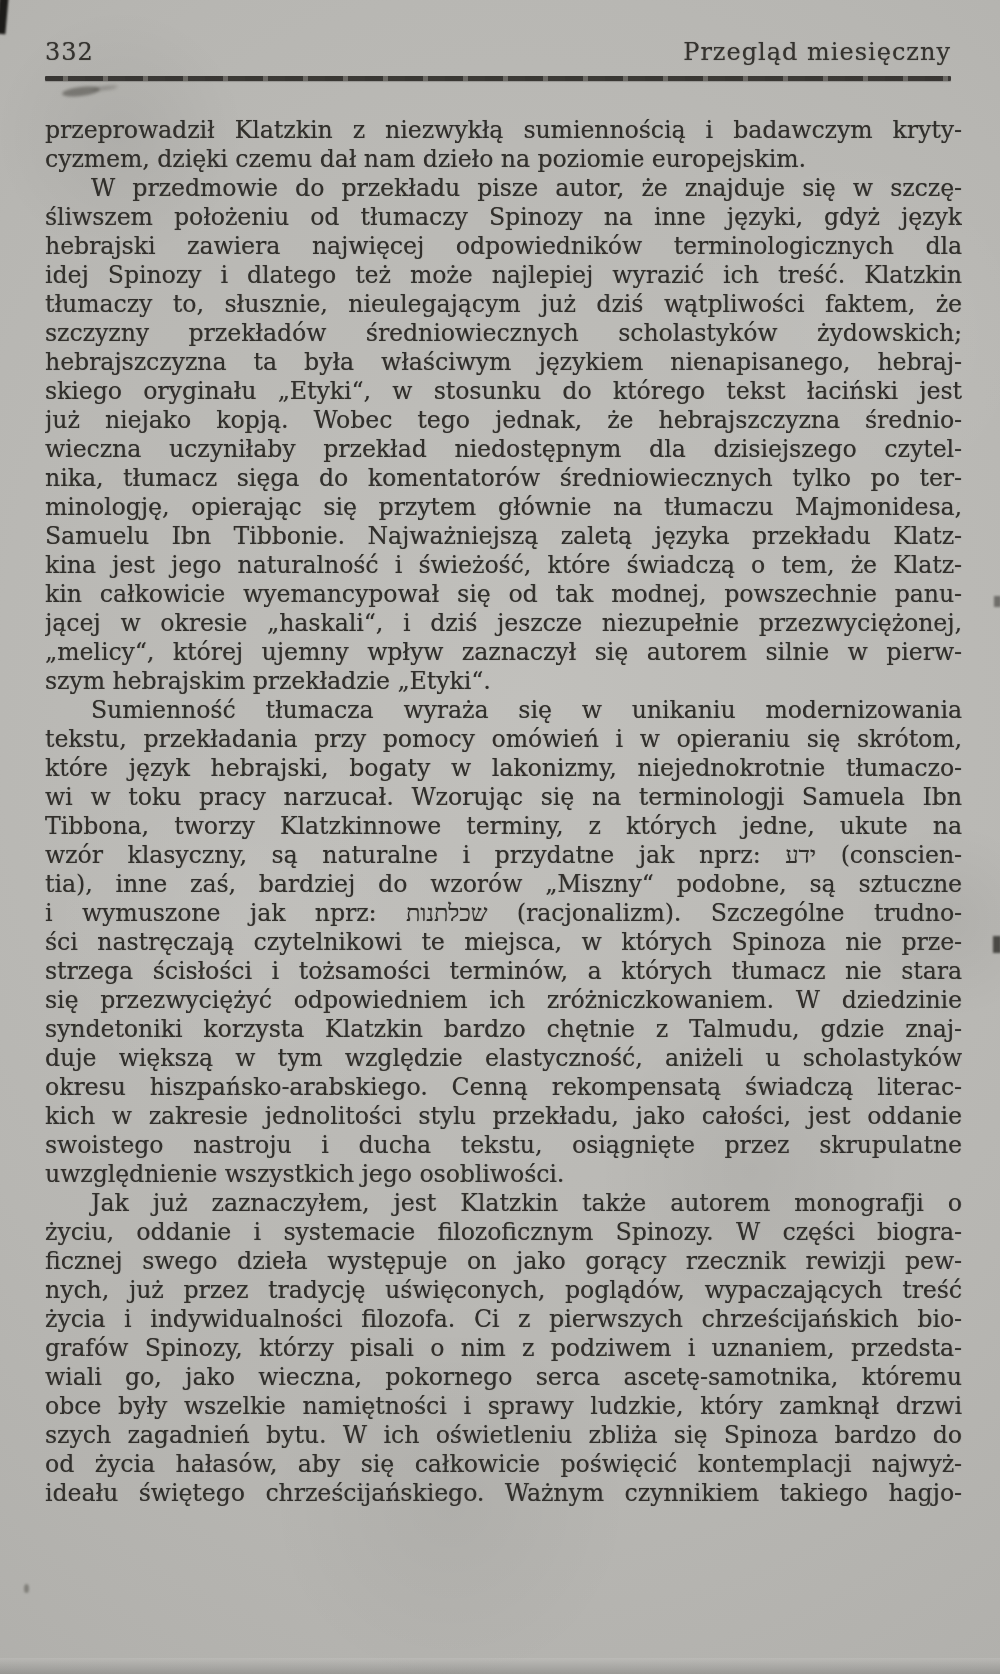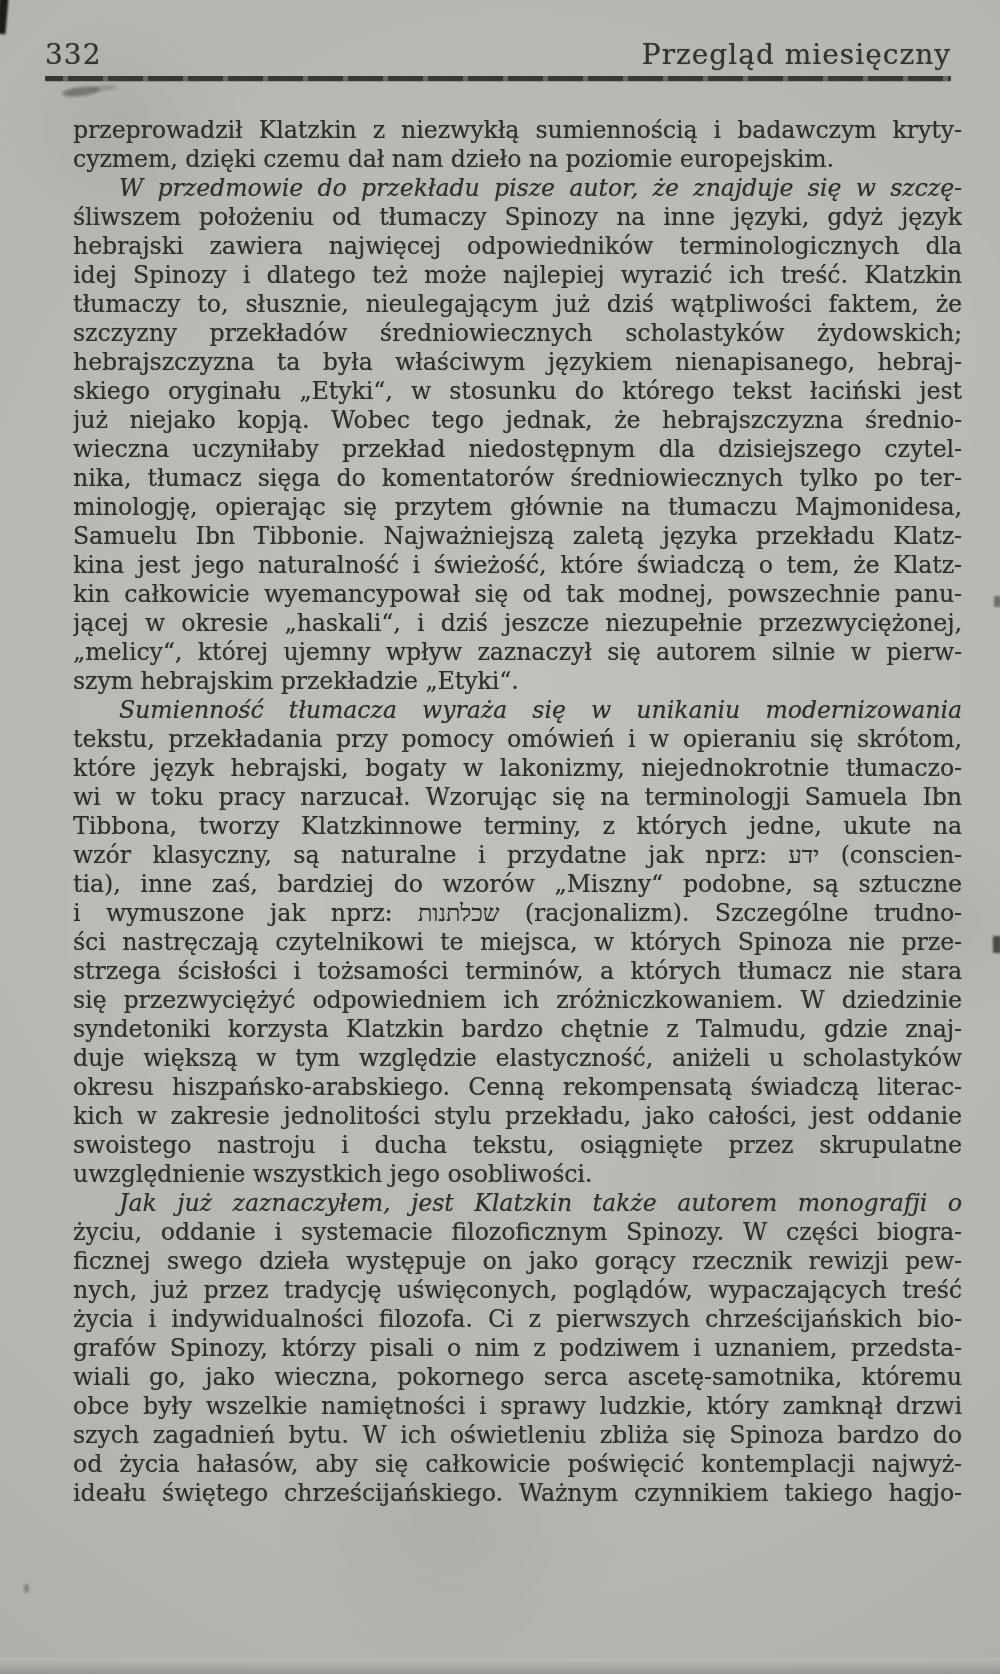--- a/index.html
+++ b/index.html
@@ -21,21 +21,21 @@
       radial-gradient(circle 180px at 12% 8%, rgba(0,0,0,.05), transparent 70%),
       radial-gradient(circle 260px at 85% 20%, rgba(255,255,255,.07), transparent 70%),
       radial-gradient(circle 300px at 25% 55%, rgba(255,255,255,.06), transparent 70%),
       radial-gradient(circle 220px at 75% 70%, rgba(0,0,0,.045), transparent 70%),
       radial-gradient(circle 260px at 45% 90%, rgba(0,0,0,.04), transparent 70%),
       radial-gradient(circle 140px at 95% 55%, rgba(0,0,0,.05), transparent 70%);
   }
   .header{
     position:absolute;left:45px;top:38px;width:906px;
     display:flex;justify-content:space-between;align-items:baseline;
-    font-size:28px;letter-spacing:1px;color:#35332f;
+    font-size:24px;letter-spacing:1px;color:#35332f;
     text-shadow:0 0 1px rgba(40,38,35,.55);
     filter:blur(.25px);
   }
   .rule{
     position:absolute;left:45px;top:76px;width:906px;height:5px;
     background:repeating-linear-gradient(90deg,
       rgba(45,43,40,.92) 0 18px, rgba(95,92,87,.85) 18px 23px, rgba(52,50,47,.95) 23px 40px);
     box-shadow:0 1px 1px rgba(0,0,0,.18);
     border-radius:1px;
     filter:blur(.3px);
@@ -43,23 +43,23 @@
   .body-text{
     position:absolute;left:45px;top:116px;width:917px;
     font-size:23.5px;line-height:29px;
     color:#312f2b;
     text-shadow:0.3px 0.3px 0.7px rgba(42,40,36,.55);
     filter:blur(.28px);
   }
   .line{
     text-align:justify;
     text-align-last:justify;
-    height:29px;overflow:hidden;margin-left:28px;
+    height:29px;overflow:hidden;
   }
-  .line.indent{text-indent:46px;font-style:italic;}
+  .line.indent{text-indent:46px;}
   .line.lastline{text-align-last:left;}
   
   .corner-mark{
     position:absolute;left:-2px;top:-4px;width:9px;height:38px;
     background:#1d1c1a;transform:rotate(5deg);filter:blur(1.2px);
   }
   .smudge{
     position:absolute;left:62px;top:87px;width:38px;height:9px;
     background:rgba(62,59,54,.5);border-radius:50%;
     transform:rotate(-7deg);filter:blur(1.6px);

